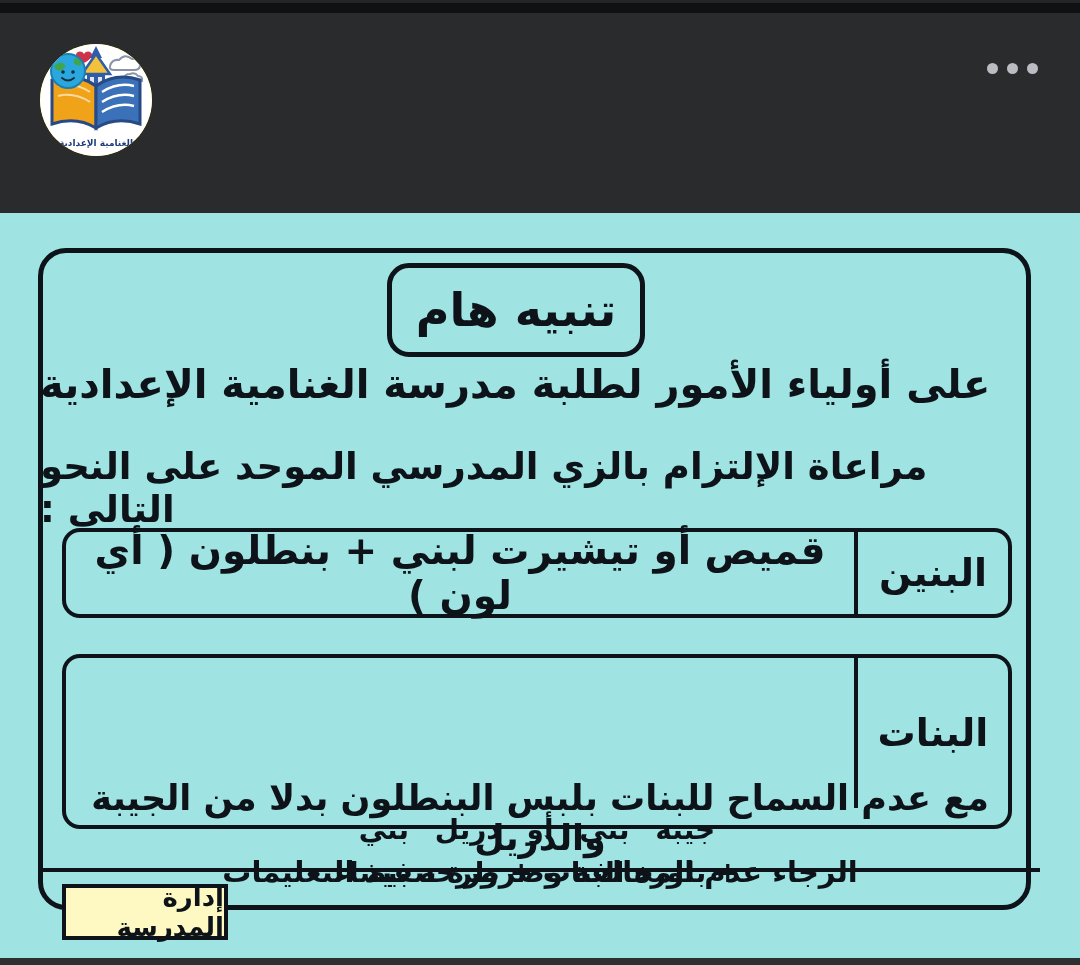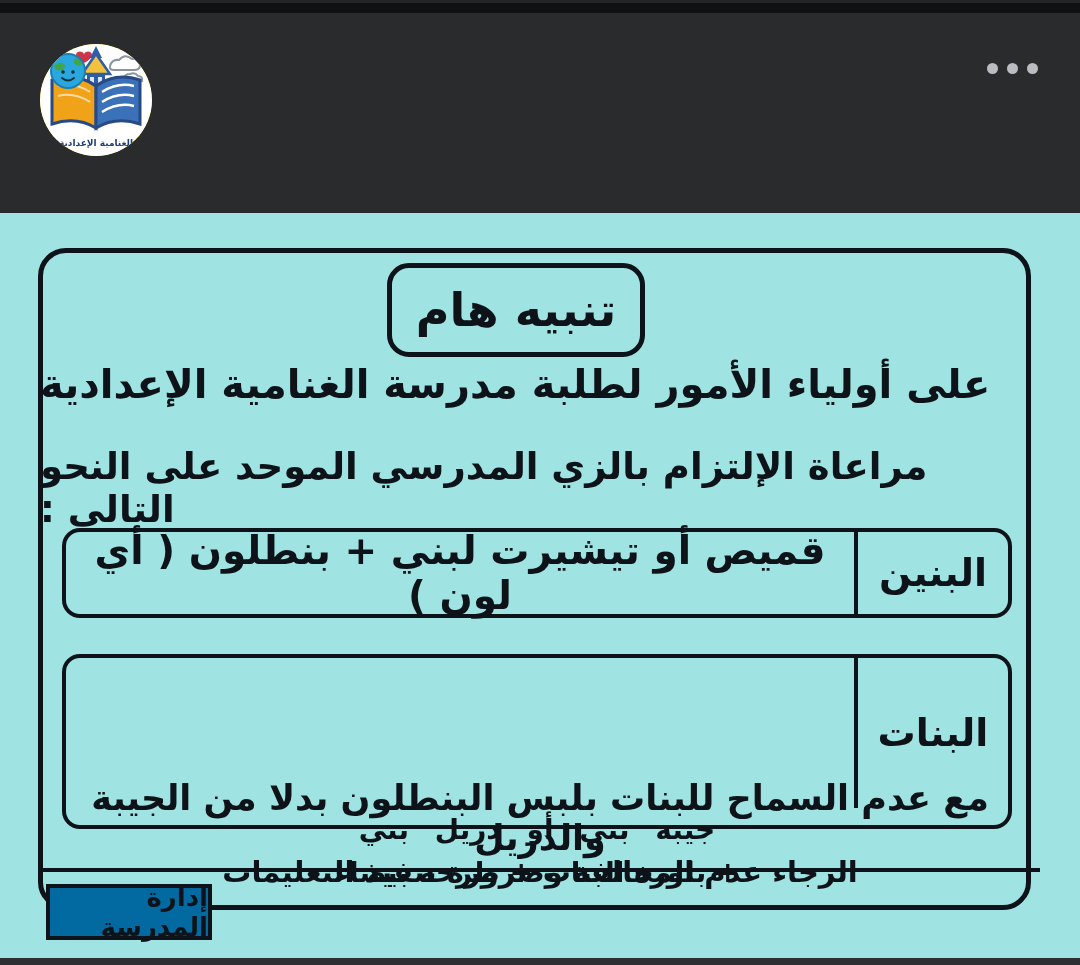--- a/index.html
+++ b/index.html
@@ -55,22 +55,22 @@
   .row1 .row-content{font-size:39px;}
   .row2 .row-content{font-size:28px;line-height:1.55;}
   .r2l1{word-spacing:16px;}
   .warning{position:absolute;left:40px;top:565px;width:1000px;text-align:center;}
   .warning span{
     display:inline-block;font-size:35px;font-weight:bold;
     padding:0 14px 10px 14px;border-bottom:4px solid #0d1318;
   }
   .note{position:absolute;left:40px;top:642px;width:1000px;text-align:center;font-size:29px;font-weight:bold;}
   .stamp{
-    position:absolute;left:46px;top:671px;width:166px;height:56px;
-    border:4px solid #0d1318;box-sizing:border-box;background:#0369a1;
+    position:absolute;left:62px;top:671px;width:166px;height:56px;
+    border:4px solid #0d1318;box-sizing:border-box;background:#fef9c3;
     display:flex;align-items:center;justify-content:center;
     font-size:26px;font-weight:bold;z-index:2;
   }
   .bottom-strip{position:absolute;left:0;top:958px;width:1080px;height:7px;background:#2d2f31;}
 </style>
 </head>
 <body>
 
 <div>
 

